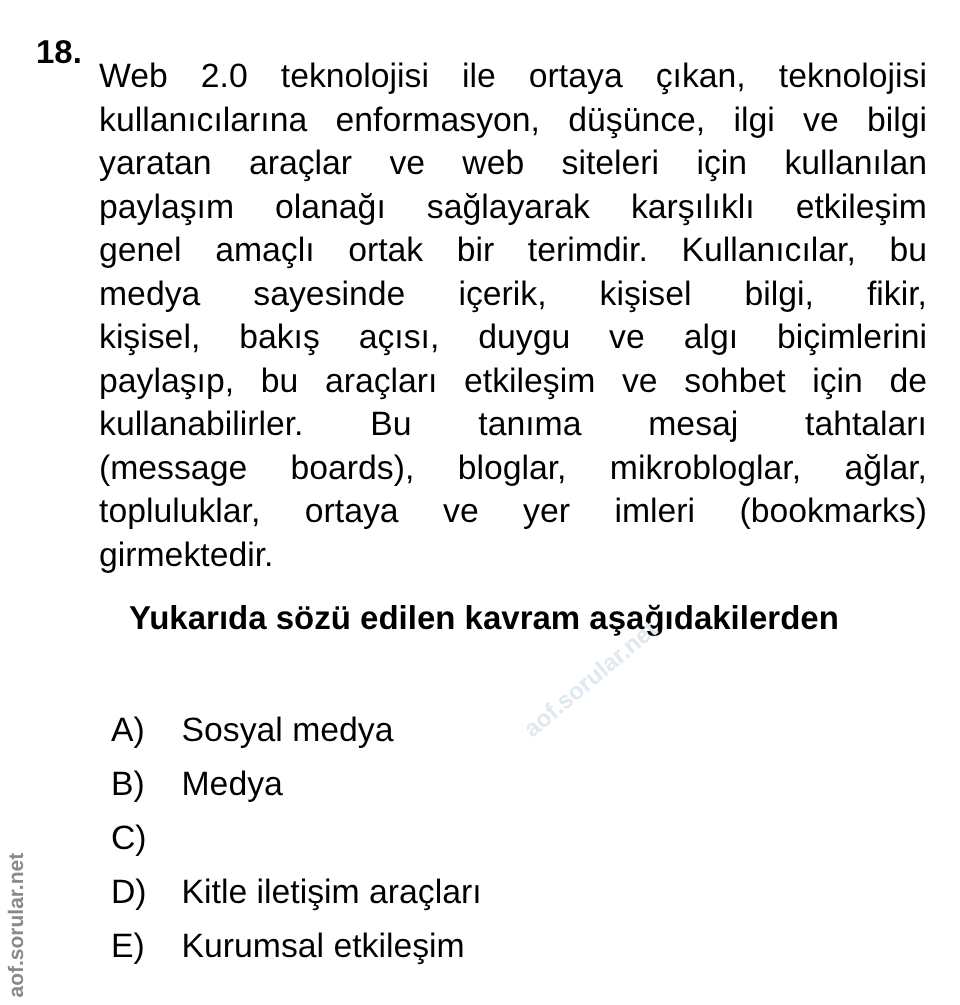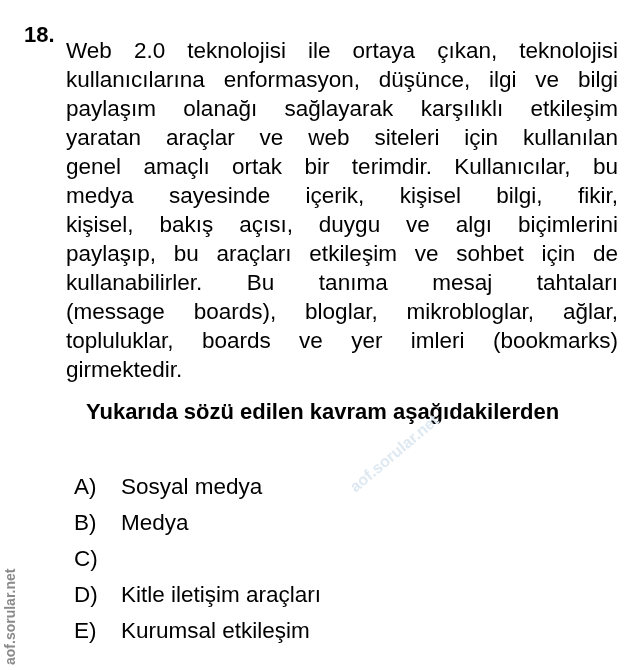--- a/index.html
+++ b/index.html
@@ -23,29 +23,29 @@
              white-space: nowrap; }
 </style>
 </head>
 <body>
 
 <div class="qnum">18.</div>
 
 <div class="stem">
   <span class="line">Web 2.0 teknolojisi ile ortaya çıkan, teknolojisi</span>
   <span class="line">kullanıcılarına enformasyon, düşünce, ilgi ve bilgi</span>
+  <span class="line">yaratan araçlar ve web siteleri için kullanılan</span>
   <span class="line">paylaşım olanağı sağlayarak karşılıklı etkileşim</span>
-  <span class="line">yaratan araçlar ve web siteleri için kullanılan</span>
   <span class="line">genel amaçlı ortak bir terimdir. Kullanıcılar, bu</span>
   <span class="line">medya sayesinde içerik, kişisel bilgi, fikir,</span>
   <span class="line">kişisel, bakış açısı, duygu ve algı biçimlerini</span>
   <span class="line">paylaşıp, bu araçları etkileşim ve sohbet için de</span>
   <span class="line">kullanabilirler. Bu tanıma mesaj tahtaları</span>
   <span class="line">(message boards), bloglar, mikrobloglar, ağlar,</span>
-  <span class="line">topluluklar, boards ve yer imleri (bookmarks)</span>
+  <span class="line">topluluklar, ortaya ve yer imleri (bookmarks)</span>
   <span class="line last">girmektedir.</span>
 </div>
 
 <div class="prompt">
   <div>Yukarıda sözü edilen kavram aşağıdakilerden</div>
 </div>
 
 <div class="options">
   <div class="opt">
     <span class="letter">A)</span>

